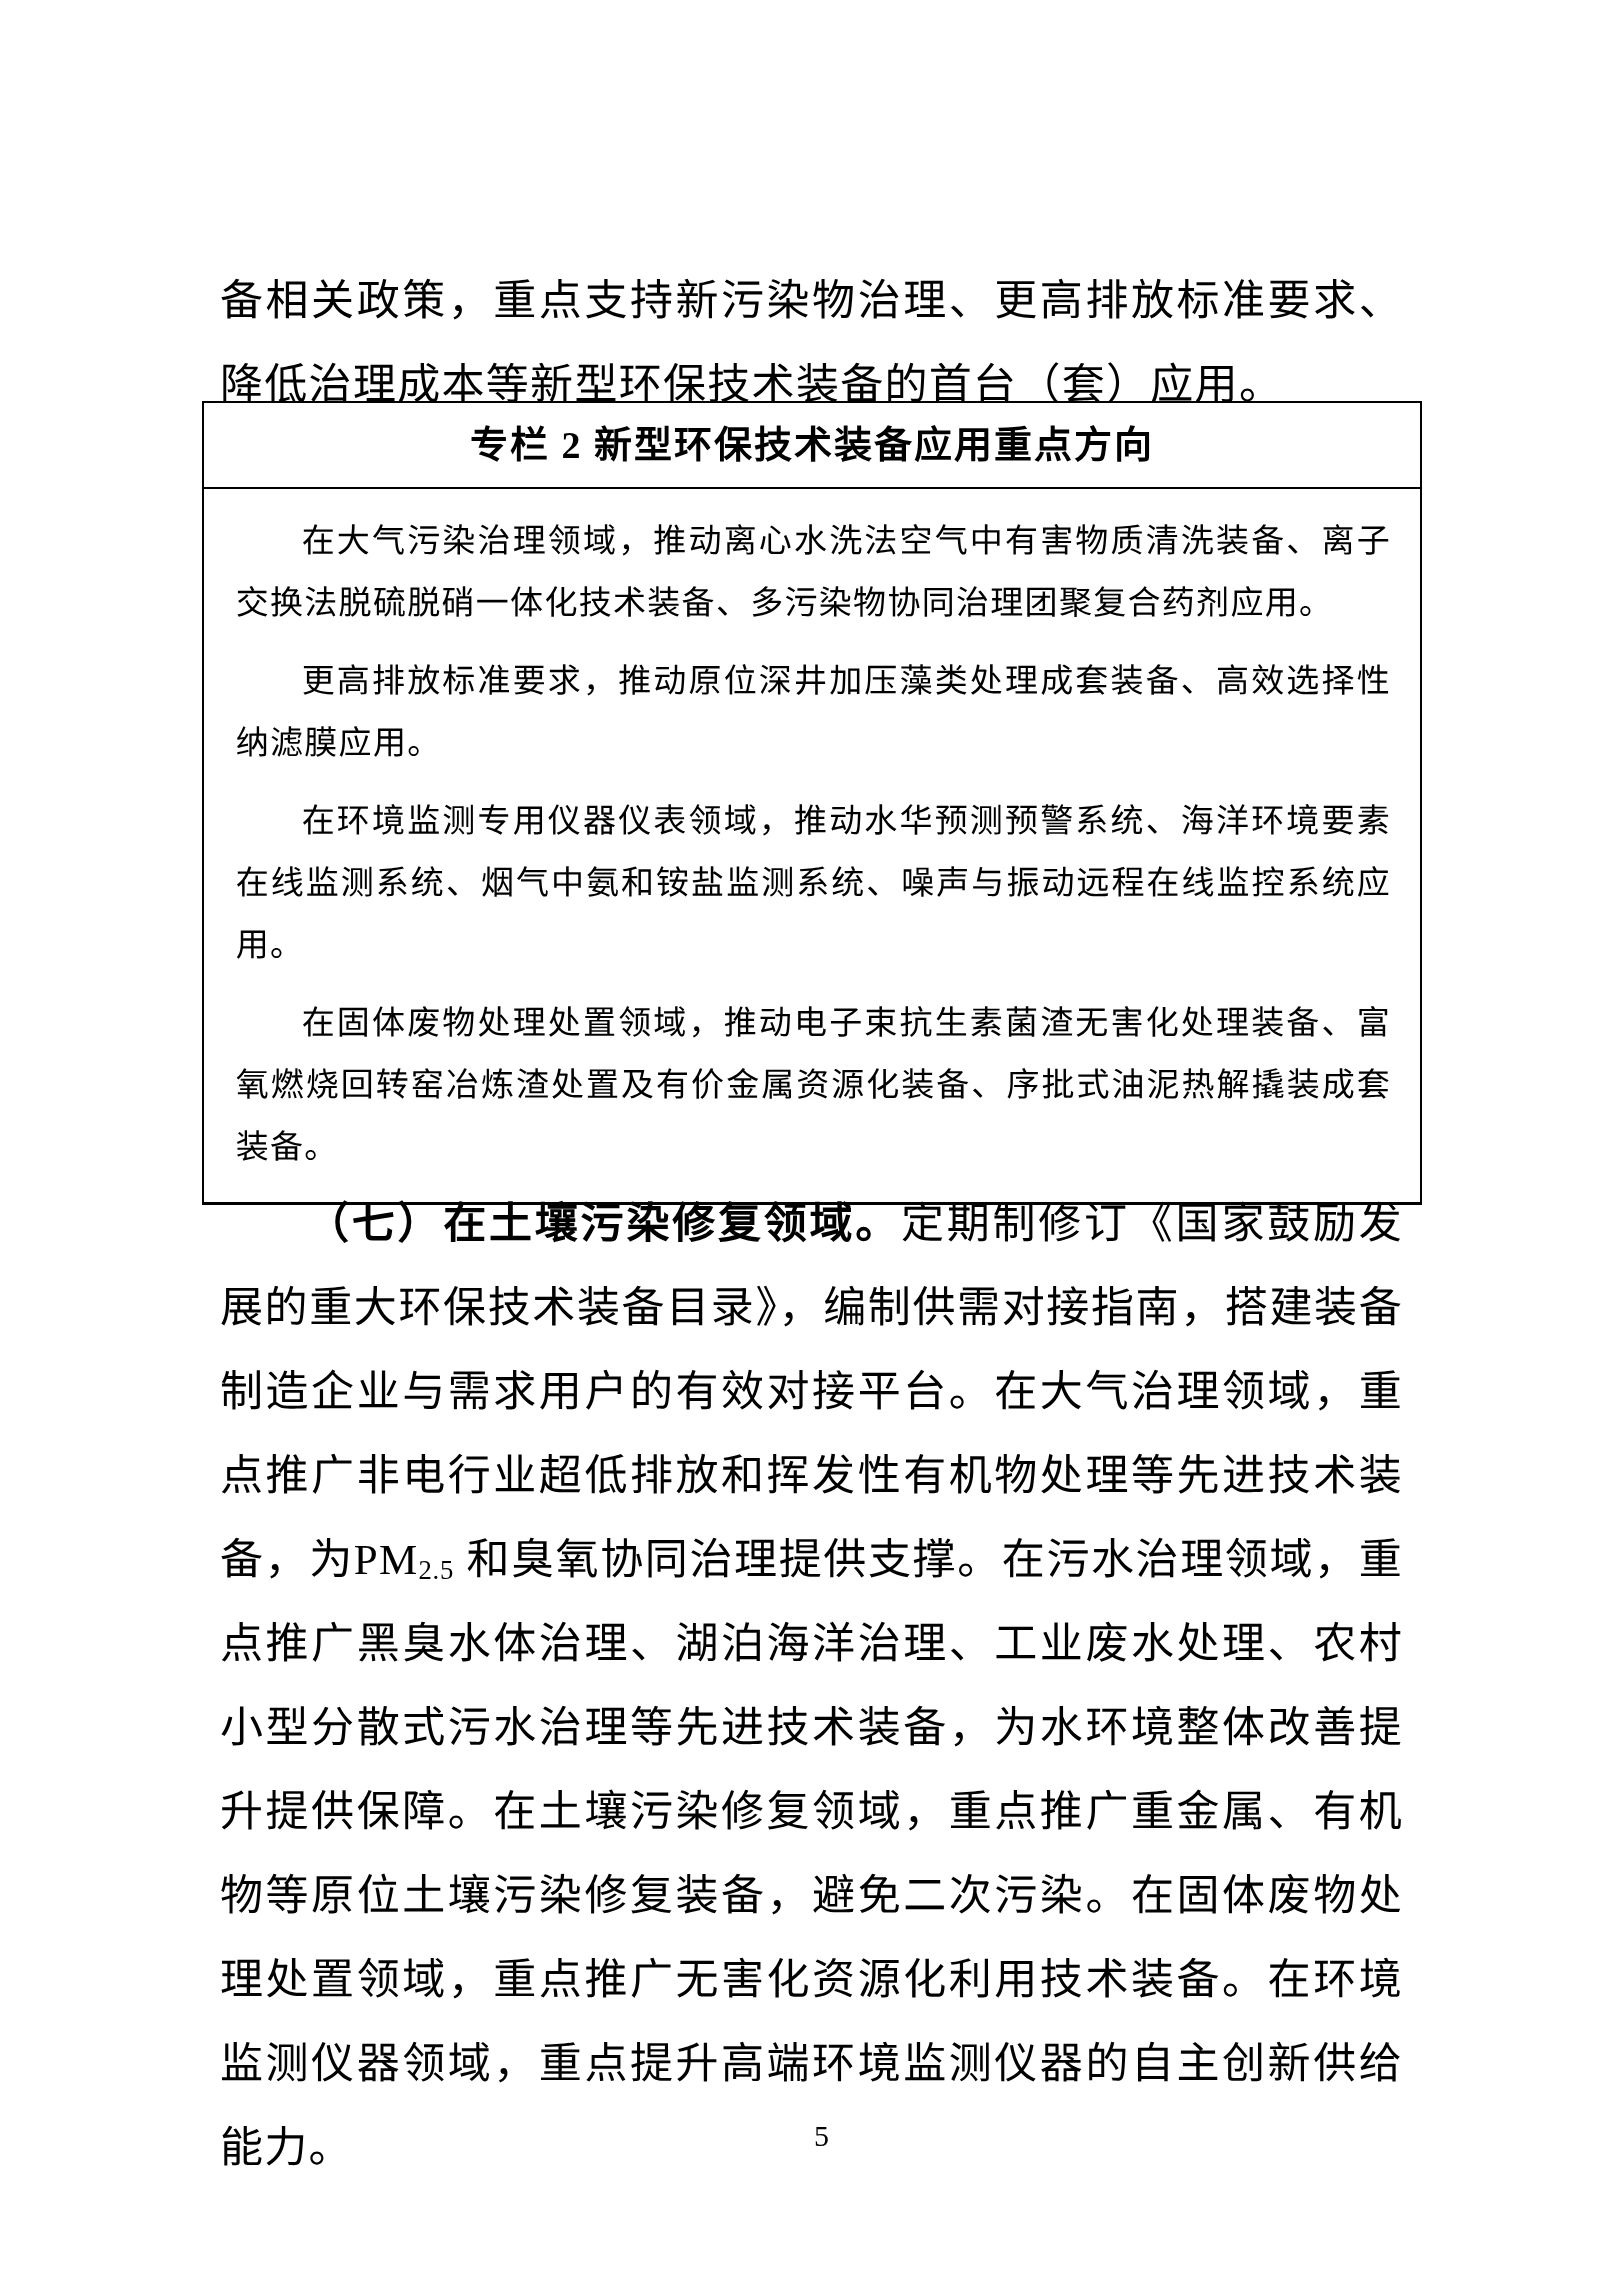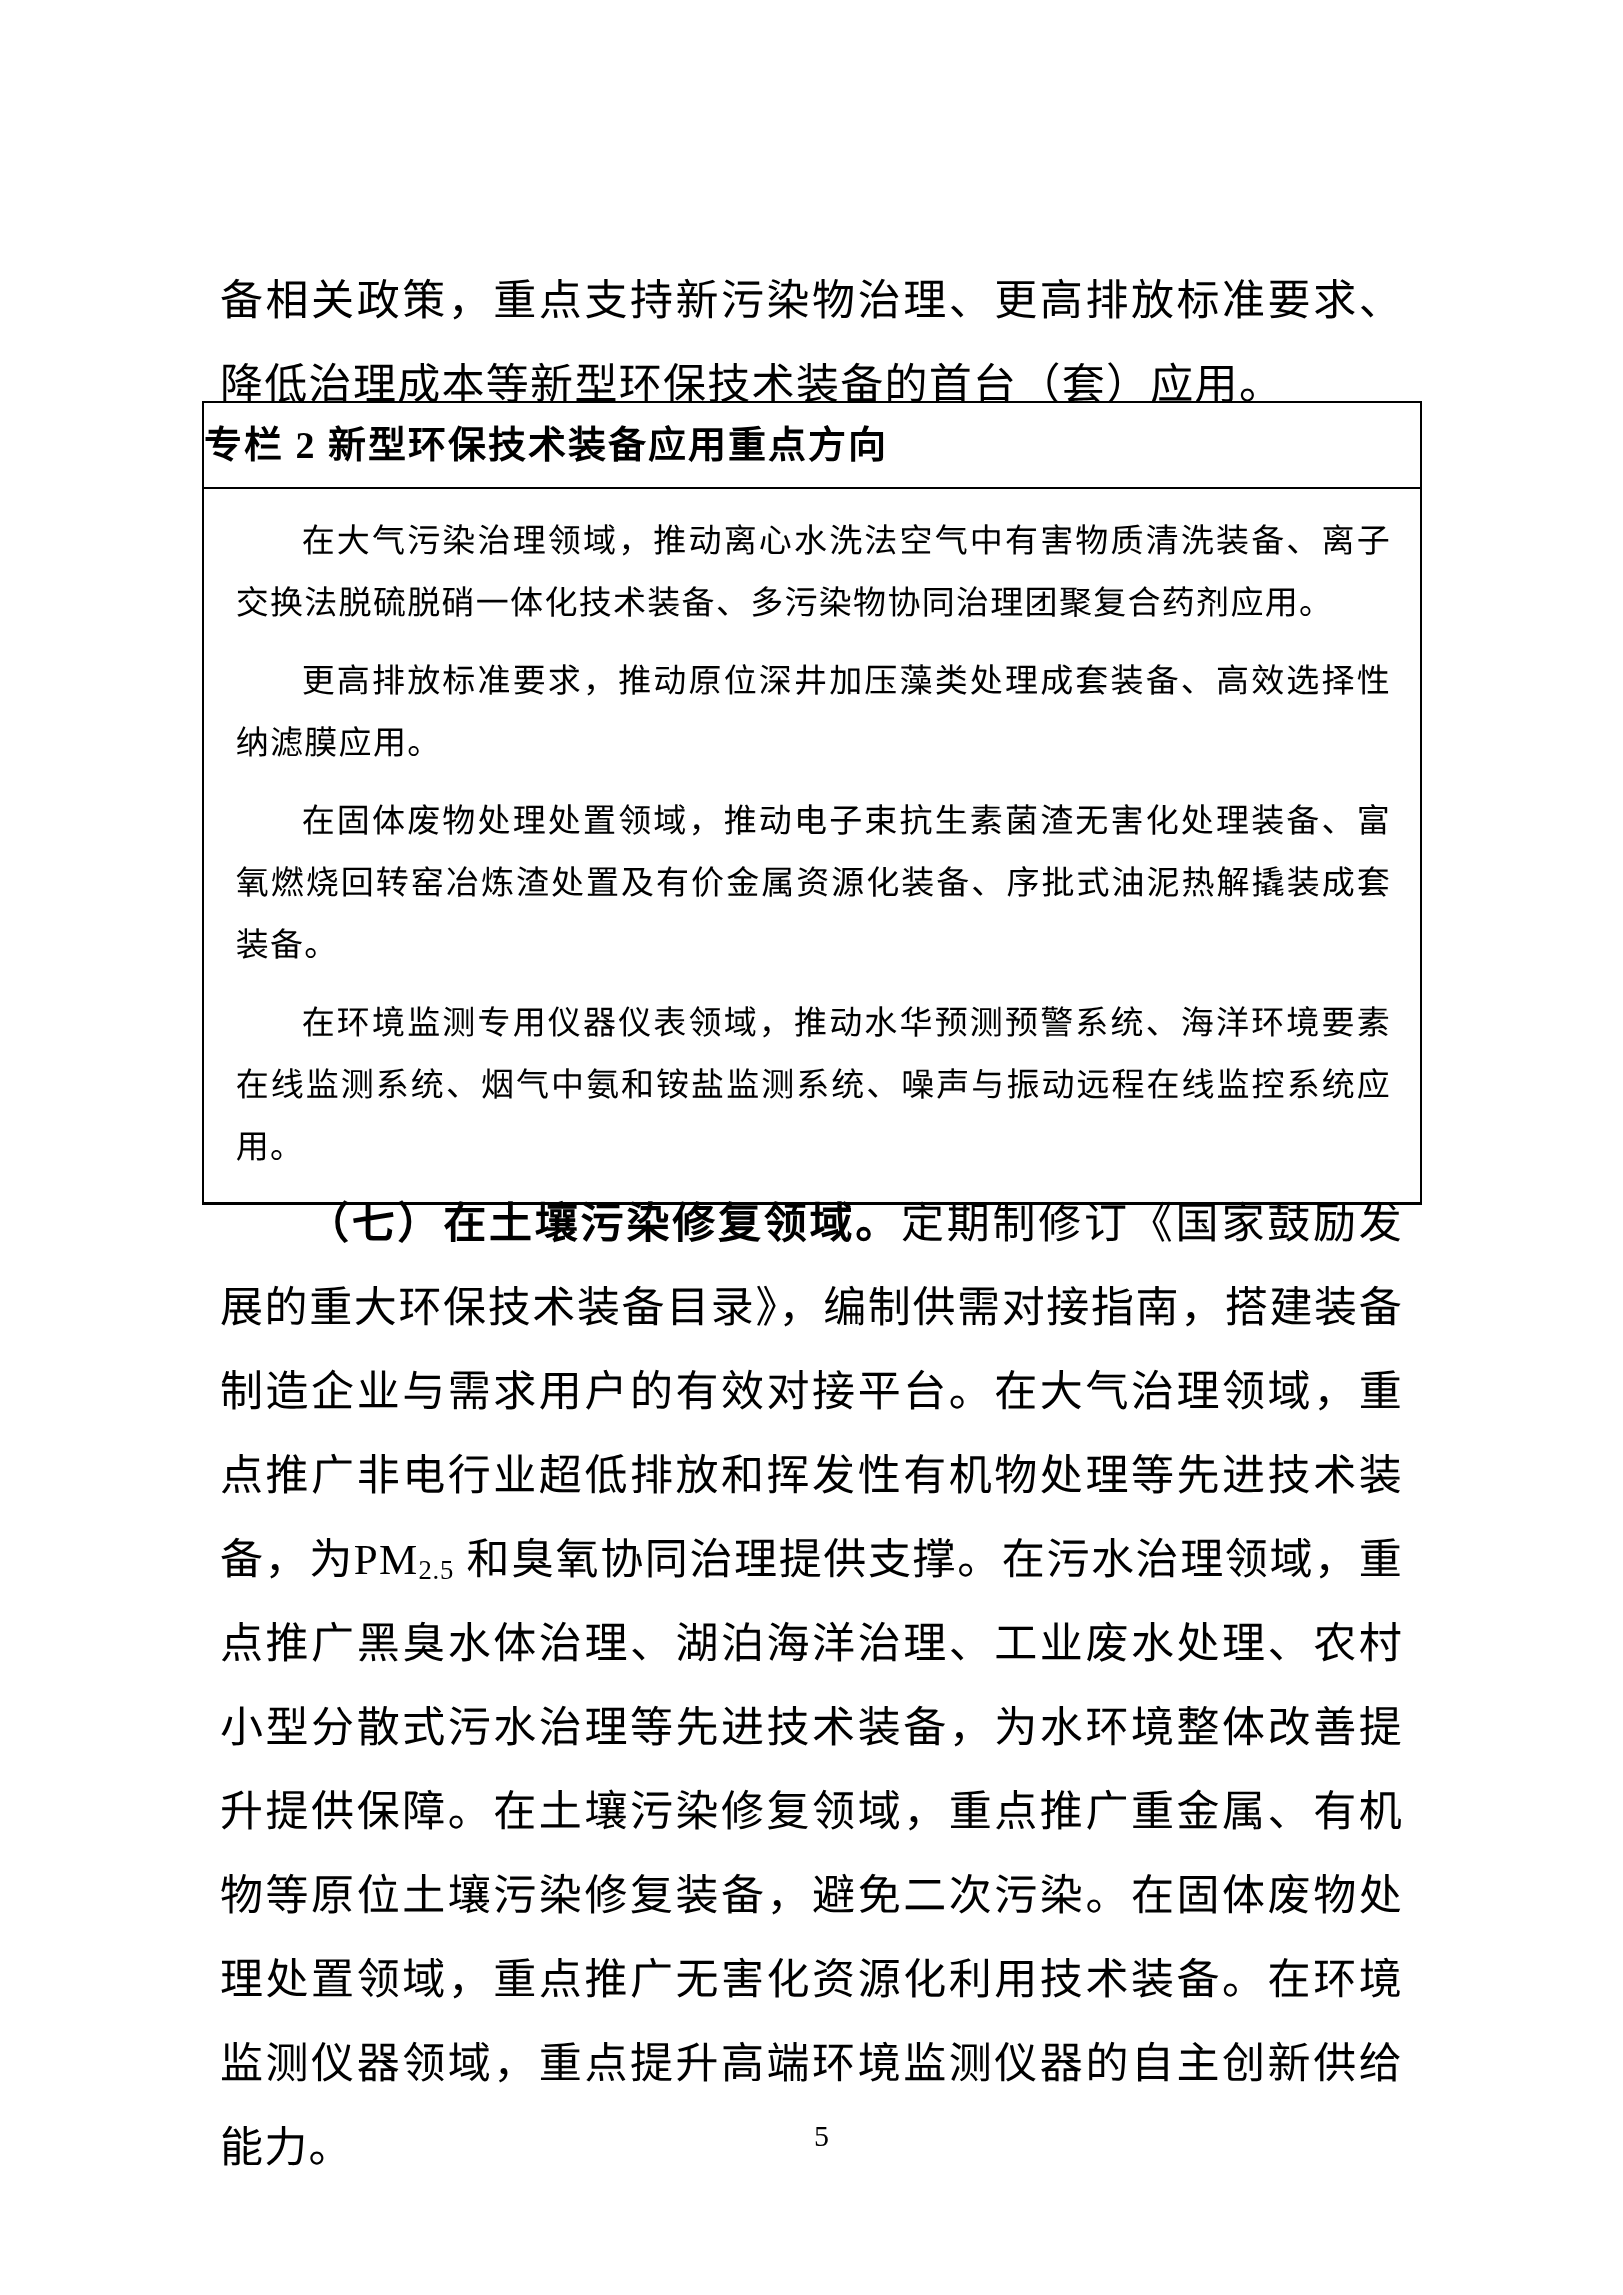--- a/index.html
+++ b/index.html
@@ -37,21 +37,21 @@
     width: 1220px;
     box-sizing: border-box;
     border: 2px solid #000000;
     border-bottom-width: 3.3px;
     background: #ffffff;
   }
   .panel-title {
     height: 84px;
     line-height: 84px;
     border-bottom: 2px solid #000000;
-    text-align: left;
+    text-align: center;
     font-weight: bold;
     font-size: 38px;
     letter-spacing: 2px;
     white-space: nowrap;
     overflow: hidden;
   }
   .panel-body {
     padding: 5.2px 13px 7.9px 15.7px;
     font-size: 33px;
     line-height: 62px;
@@ -102,22 +102,22 @@
 <div class="page">
 
   <p class="intro">备相关政策，重点支持新污染物治理、更高排放标准要求、降低治理成本等新型环保技术装备的首台（套）应用。</p>
 
   <div class="panel">
     <div class="panel-title">专栏 2 新型环保技术装备应用重点方向</div>
     <div class="panel-body">
 
     <p class="panel-para">在大气污染治理领域，推动离心水洗法空气中有害物质清洗装备、离子交换法脱硫脱硝一体化技术装备、多污染物协同治理团聚复合药剂应用。</p>
         <p class="panel-para">更高排放标准要求，推动原位深井加压藻类处理成套装备、高效选择性纳滤膜应用。</p>
+        <p class="panel-para">在环境监测专用仪器仪表领域，推动水华预测预警系统、海洋环境要素在线监测系统、烟气中氨和铵盐监测系统、噪声与振动远程在线监控系统应用。</p>
         <p class="panel-para">在固体废物处理处置领域，推动电子束抗生素菌渣无害化处理装备、富氧燃烧回转窑冶炼渣处置及有价金属资源化装备、序批式油泥热解撬装成套装备。</p>
-        <p class="panel-para">在环境监测专用仪器仪表领域，推动水华预测预警系统、海洋环境要素在线监测系统、烟气中氨和铵盐监测系统、噪声与振动远程在线监控系统应用。</p>
       </div>
   </div>
 
   <p class="section">
     <span class="heading">（七）在土壤污染修复领域。</span><span>定期制修订《国家鼓励发展的重大环保技术装备目录》，编制供需对接指南，搭建装备制造企业与需求用户的有效对接平台。在大气治理领域，重点推广非电行业超低排放和挥发性有机物处理等先进技术装备，为PM<sub>2.5</sub> 和臭氧协同治理提供支撑。在污水治理领域，重点推广黑臭水体治理、湖泊海洋治理、工业废水处理、农村小型分散式污水治理等先进技术装备，为水环境整体改善提升提供保障。在土壤污染修复领域，重点推广重金属、有机物等原位土壤污染修复装备，避免二次污染。在固体废物处理处置领域，重点推广无害化资源化利用技术装备。在环境监测仪器领域，重点提升高端环境监测仪器的自主创新供给能力。</span>
   </p>
 
   <div class="page-number">5</div>
 
 </div>

